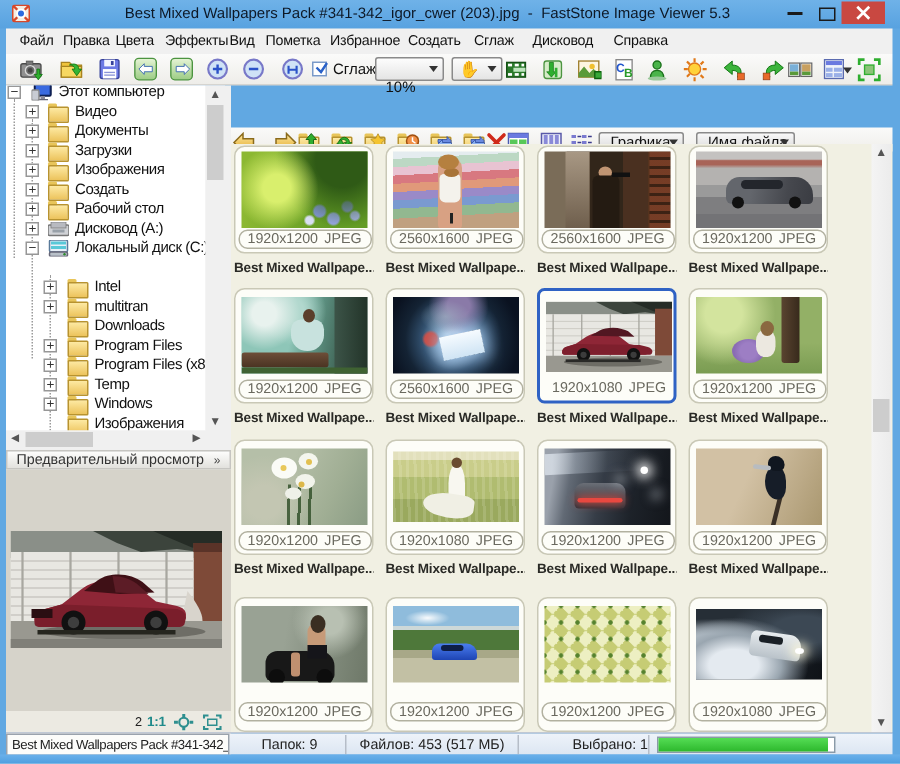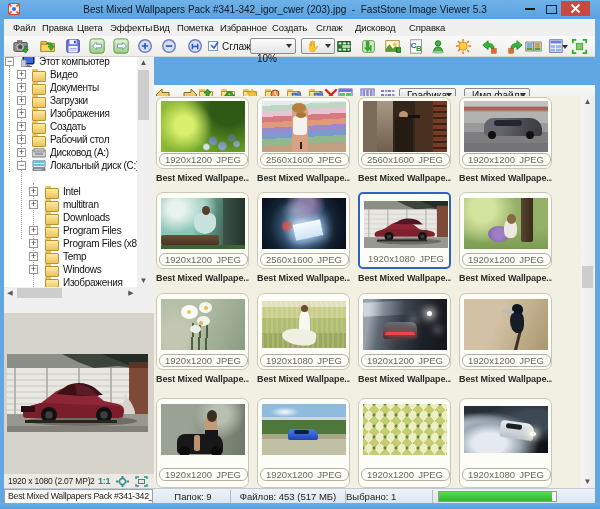--- a/index.html
+++ b/index.html
@@ -398,20 +398,21 @@
  <div class="a" id="vscr1">
   <div class="scar" style="left:0;top:0">▲</div>
   <div class="sthumb" style="left:1px;top:13px;width:11px;height:50px"></div>
   <div class="scar" style="left:0;top:218px">▼</div>
  </div>
  <div class="a" id="hscr1">
   <div class="scar" style="left:0;top:0;width:12px;font-size:7px">◀</div>
   <div class="sthumb" style="left:13px;top:1px;width:45px;height:10px"></div>
   <div class="scar" style="left:121px;top:0;width:12px;font-size:7px">▶</div>
  </div>
+ <div class="a" id="pvhead">Предварительный просмотр<span style="position:absolute;right:6px;top:0;font-size:8px;color:#444">»</span></div>
  <div class="a" id="pvarea">
         <svg class="a" style="left:3px;top:41px" width="141" height="78" viewBox="0 0 141 78">
 <rect width="141" height="78" fill="#e2e2de"></rect>
 <rect x="0" y="0" width="141" height="18" fill="#8a8f88"></rect>
 <path d="M55 0h86v16l-30-4-24 2-16-6z" fill="#3c443c"></path>
 <path d="M95 0h46v14l-20-3z" fill="#252c26"></path>
 <rect x="122" y="8" width="19" height="52" fill="#7e4a38"></rect>
 <rect x="122" y="8" width="19" height="6" fill="#5a3328"></rect>
 <rect x="0" y="14" width="122" height="48" fill="#e8e7e2"></rect>
 <g stroke="#c9c8c2" stroke-width="1">
@@ -430,21 +431,20 @@
 <path d="M16 59c0-4 3-6 7-7l11-3 77 3c4 1 6 3 6 6l-1 4c0 1-2 2-4 2H20c-3 0-4-1-4-3z" fill="#7a1e2b"></path>
 <path d="M14 52h14v6H14z" fill="#2a0e12"></path>
 <circle cx="42" cy="61" r="8" fill="#111"></circle>
           <circle cx="42" cy="61" r="3.8" fill="#3e3e3e"></circle>
 <circle cx="97" cy="61" r="8" fill="#111"></circle>
           <circle cx="97" cy="61" r="3.8" fill="#3e3e3e"></circle>
 <rect x="18" y="66" width="92" height="3" fill="#26261f"></rect>
 </svg>
  </div>
  <div class="a" id="pvinfo">
-        <span style="position:absolute;left:4px">1920 x 1080 (2.07 MP)</span>
         <span style="position:absolute;left:86px">2</span>
         <b style="position:absolute;left:94px;color:#1e8a8a;font-size:9px">1:1</b>
         <svg class="a" style="left:112px;top:2px" width="13" height="11" viewBox="0 0 13 11">
           <circle cx="6.5" cy="5.5" r="3" fill="none" stroke="#2e8f8f" stroke-width="1.4"></circle>
           <g fill="#2e8f8f">
             <rect x="5.5" y="0" width="2" height="2.6"></rect>
             <rect x="5.5" y="8.4" width="2" height="2.6"></rect>
             <rect x="0" y="4.5" width="2.6" height="2"></rect>
             <rect x="10.4" y="4.5" width="2.6" height="2"></rect>
           </g>
@@ -764,19 +764,19 @@
  </div>
 </div>
 
 <div class="a" id="status">
  <div class="a" id="nbox">Best Mixed Wallpapers Pack #341-342_j</div>
  <div class="a sep" style="left:226px"></div>
  <div class="a" style="left:152px;width:74px;text-align:center;top:2px">Папок: 9</div>
  <div class="a sep" style="left:341px"></div>
  <div class="a" style="left:227px;width:114px;text-align:center;top:2px">Файлов: 453 (517 МБ)</div>
  <div class="a sep" style="left:428px"></div>
- <div class="a" style="left:342px;width:86px;text-align:left;top:2px">Выбрано: 1</div>
+ <div class="a" style="left:342px;width:86px;text-align:right;top:2px">Выбрано: 1</div>
  <div class="a" id="pbar">
         <div></div>
       </div>
 </div>
 <div class="a" id="bottom"></div>
 </div>
 
 </body></html>

